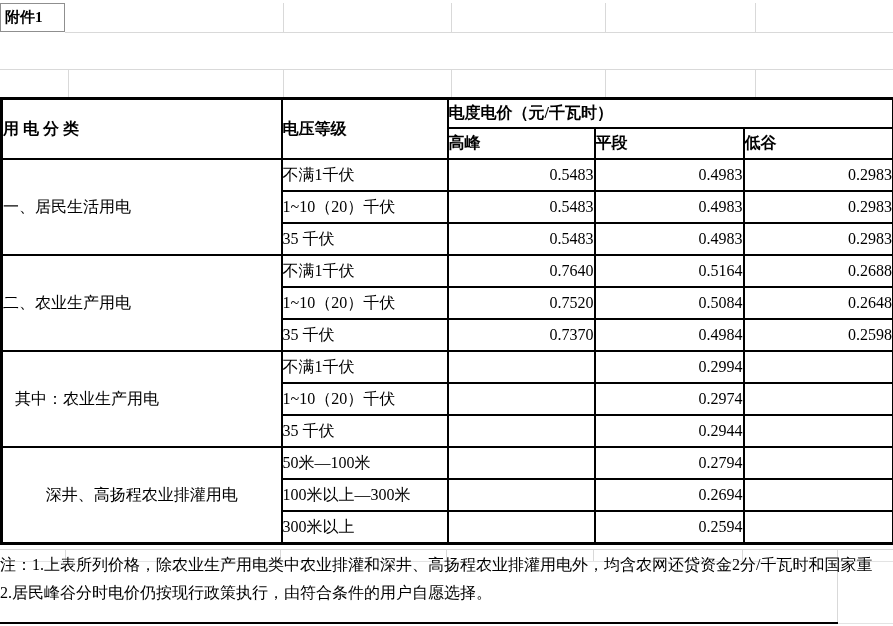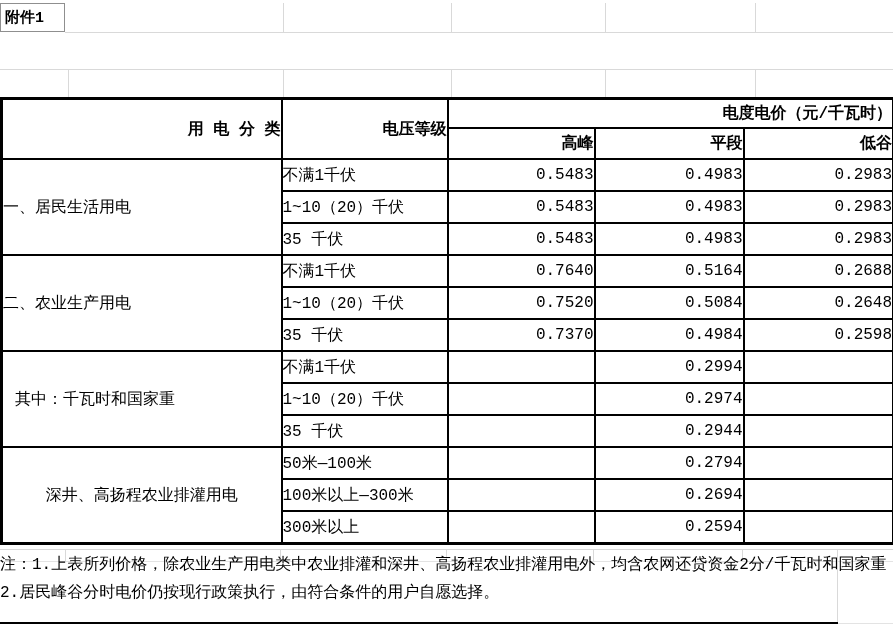--- a/index.html
+++ b/index.html
@@ -1,18 +1,18 @@
 <!DOCTYPE html>
 <html><head>
 <meta charset="utf-8">
 <style>
   html,body{margin:0;padding:0;background:#fff;}
   .canvas{
     position:relative;width:893px;height:626px;background:#ffffff;
-    font-family:Liberation Mono, monospace;color:#000;overflow:hidden;
+    font-family:Liberation Serif, serif;color:#000;overflow:hidden;
   }
   
   .gl{position:absolute;background:#d9d9d9;}
   .gl.light{background:#e3e3e3;}
 
   
   .attach{
     position:absolute;left:0;top:3px;width:65px;height:29px;box-sizing:border-box;
     border:1px solid #8f8f8f;display:flex;align-items:center;padding-left:4px;
     font-weight:bold;font-size:15px;background:#fff;
@@ -27,21 +27,21 @@
   
   table.price{
     position:absolute;left:0;top:97px;width:892px;
     border-collapse:collapse;table-layout:fixed;background:#fff;
     border:3px solid #000;
   }
   table.price th, table.price td{
     border:2px solid #000;padding:0;overflow:hidden;white-space:nowrap;
     font-size:16px;vertical-align:middle;
   }
-  table.price thead th{font-weight:bold;text-align:right;}
+  table.price thead th{font-weight:bold;text-align:left;}
   table.price thead tr:first-child th{height:27px;}
   table.price thead tr:last-child th{height:29px;}
   table.price tbody td{height:30px;}
   td.lvl{text-align:left;padding-left:5px;margin-top:28px;}
   td.val{text-align:right;}
   td.glabel{text-align:left;padding-left:8px;}
   td.glabel.indent{padding-left:12px;}
   td.glabel.center{text-align:center;padding-left:0;}
 
   
@@ -141,21 +141,21 @@
         <td class="val">0.2648</td>
       </tr>
       <tr>
         <td class="lvl">35 千伏</td>
         <td class="val">0.7370</td>
         <td class="val">0.4984</td>
         <td class="val">0.2598</td>
       </tr>
 
       <tr>
-        <td rowspan="3" class="glabel indent">其中：千瓦时和国家重</td>
+        <td rowspan="3" class="glabel indent">其中：农业生产用电</td>
         <td class="lvl">不满1千伏</td>
         <td class="val"></td>
         <td class="val">0.2994</td>
         <td class="val"></td>
       </tr>
       <tr>
         <td class="lvl">1~10（20）千伏</td>
         <td class="val"></td>
         <td class="val">0.2974</td>
         <td class="val"></td>

